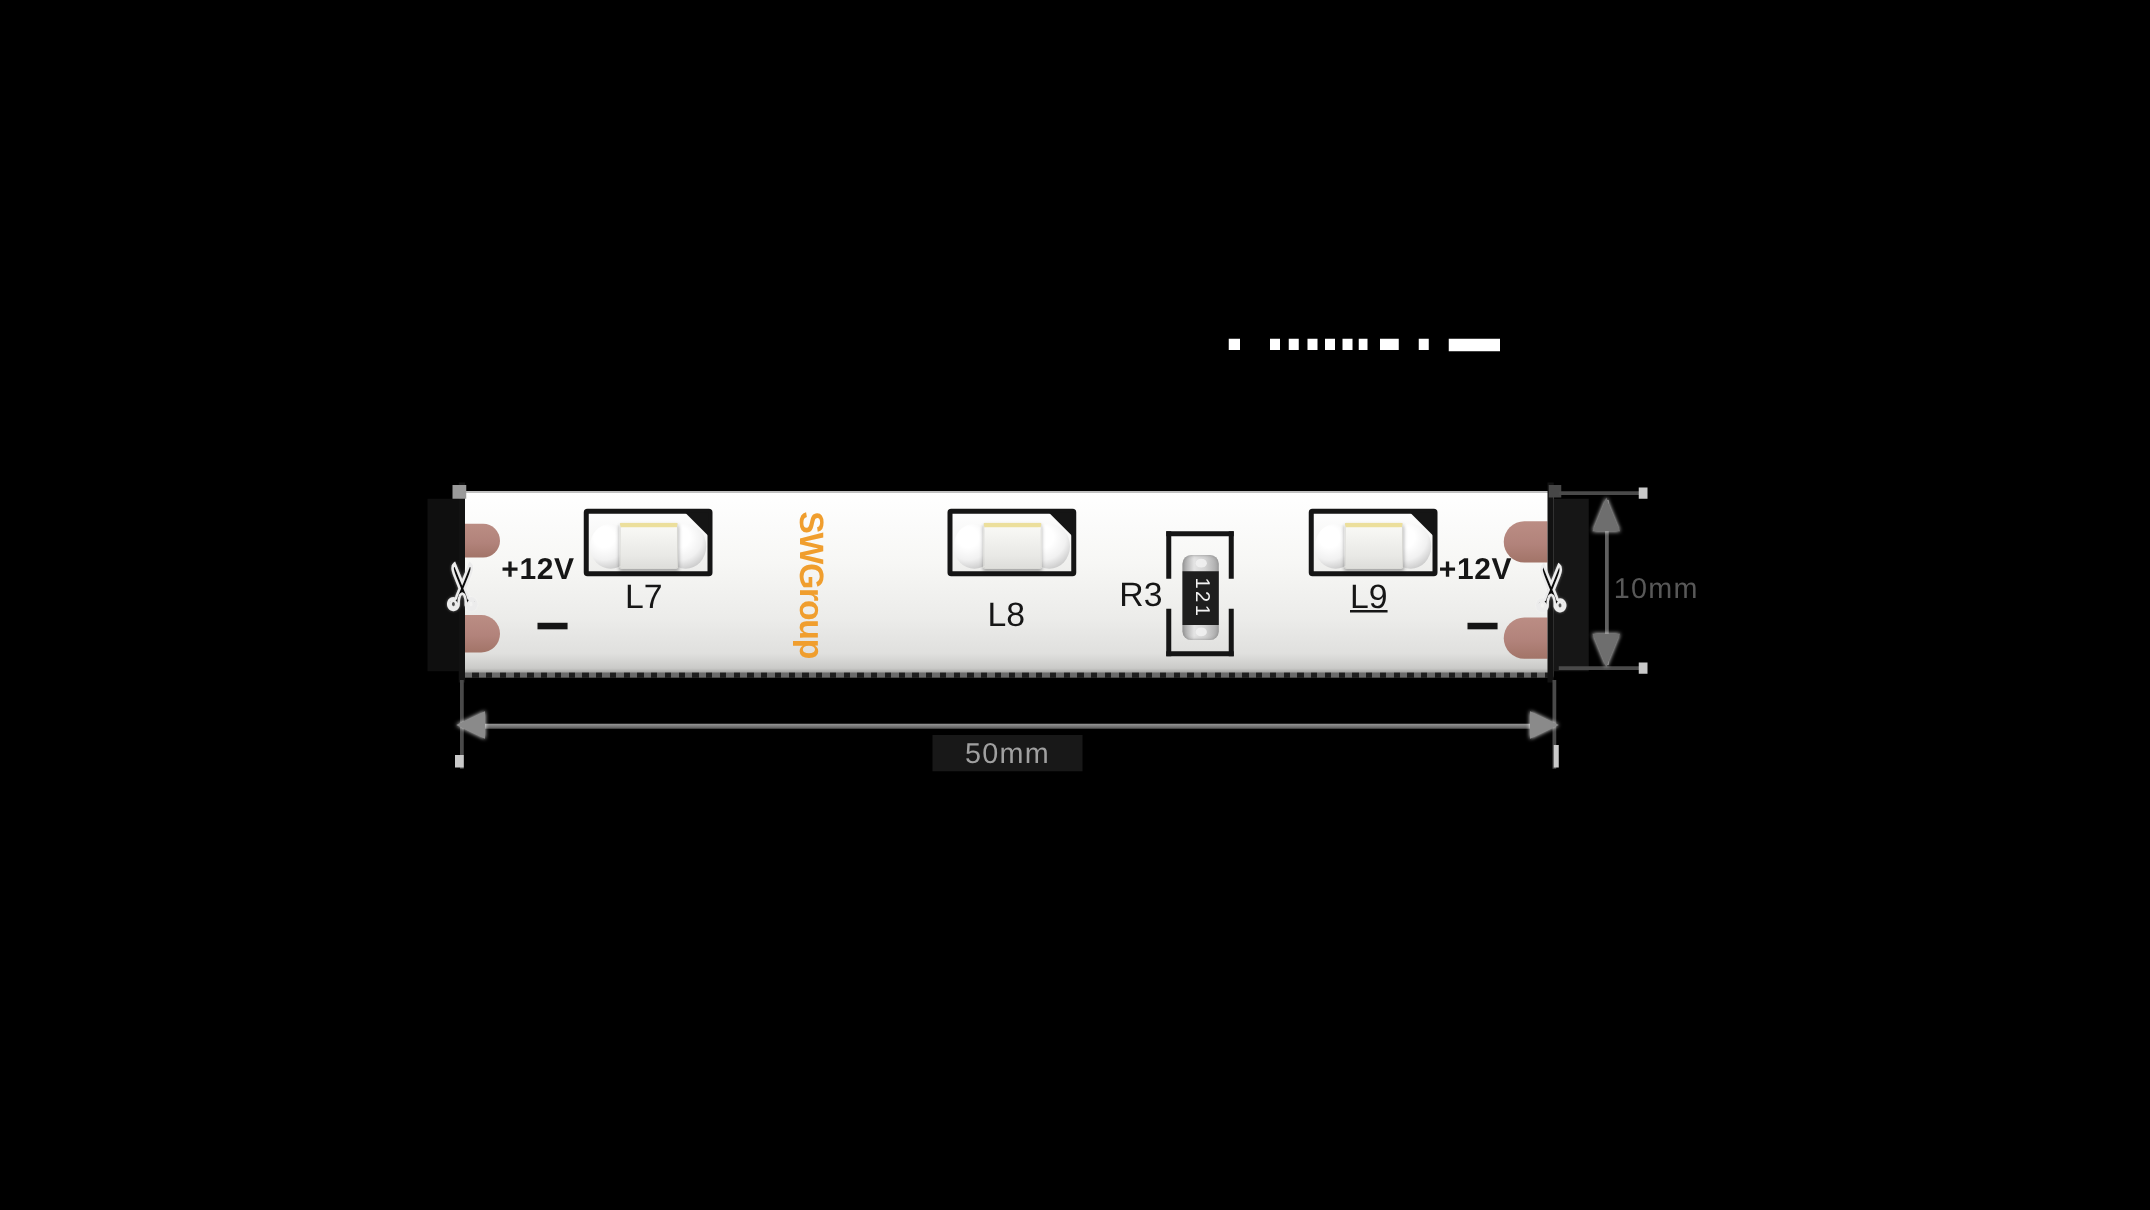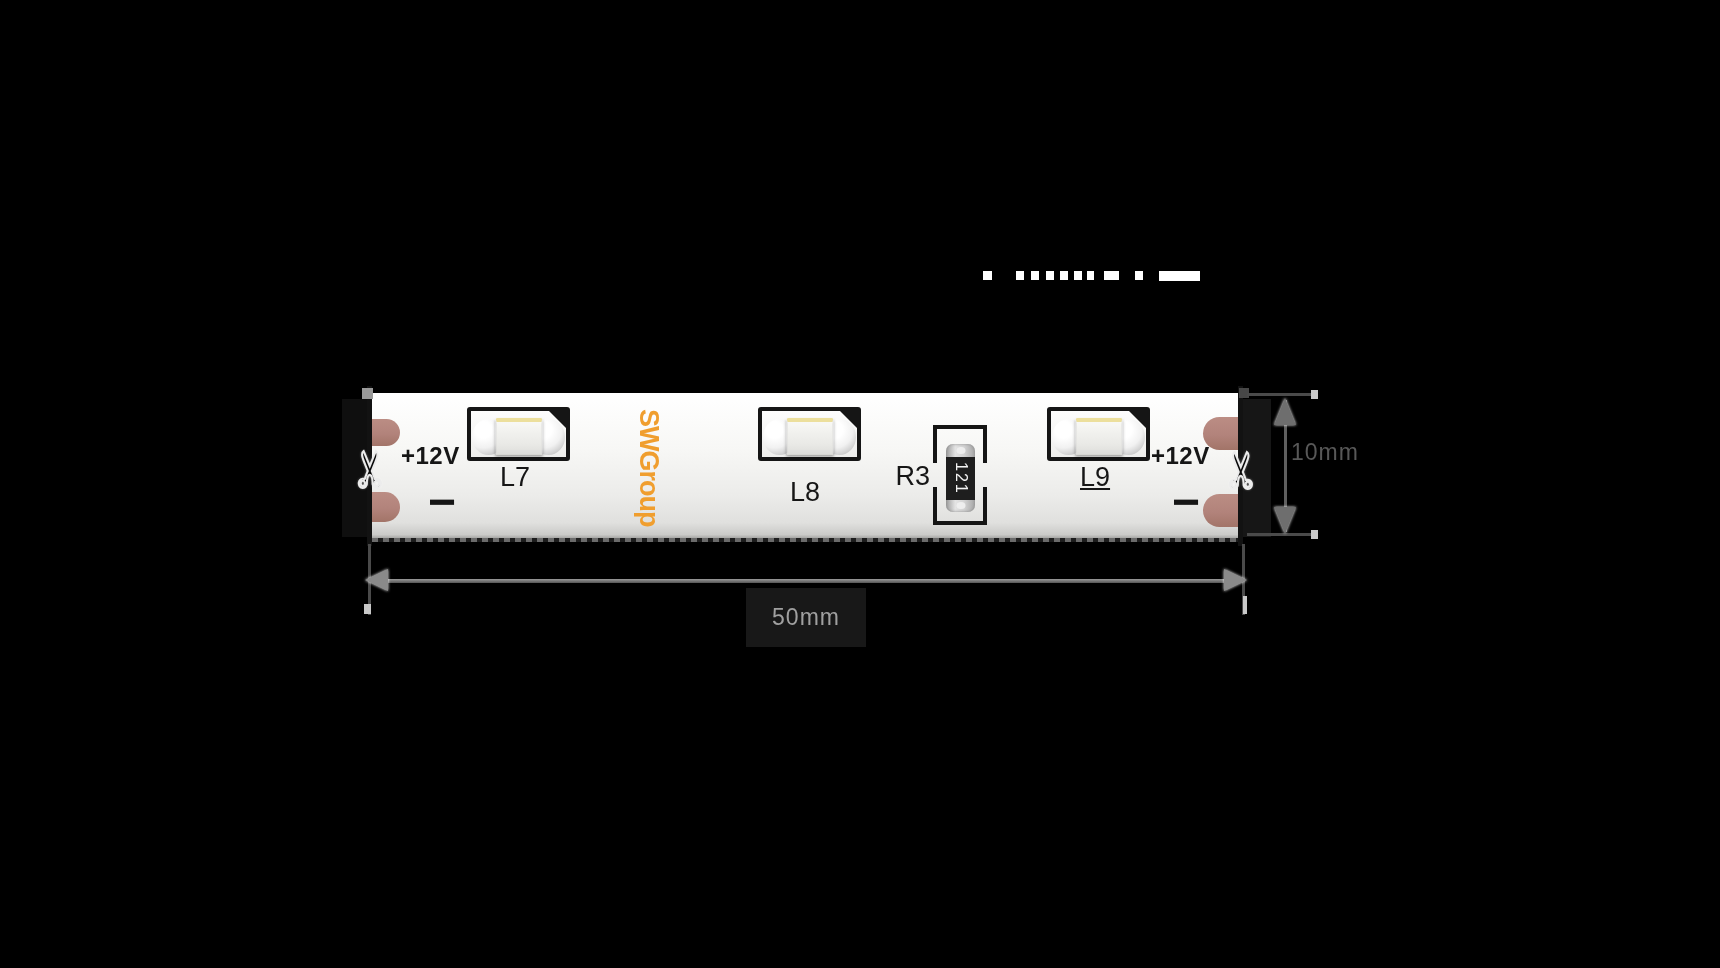--- a/index.html
+++ b/index.html
@@ -71,22 +71,22 @@
   
   .dimline{background:#4a4a4a;}
   .dim-h{left:385px;top:579px;width:843px;height:4px;background:linear-gradient(180deg,#9a9a9a,#565656);}
   .dim-v{left:1284px;top:400px;width:3px;height:132px;background:#5f5f5f;}
   .arrow{width:0;height:0;filter:drop-shadow(0 0 1.5px #ffffff);}
   .arrow.aleft{left:365px;top:569px;border-right:23px solid #8a8a8a;border-top:11px solid transparent;border-bottom:11px solid transparent;}
   .arrow.aright{left:1224px;top:569px;border-left:23px solid #8a8a8a;border-top:11px solid transparent;border-bottom:11px solid transparent;}
   .arrow.aup{left:1274px;top:398px;border-bottom:27px solid #6e6e6e;border-left:11px solid transparent;border-right:11px solid transparent;}
   .arrow.adown{left:1274px;top:507px;border-top:27px solid #6e6e6e;border-left:11px solid transparent;border-right:11px solid transparent;}
   .dim-label-w{left:746px;top:588px;width:120px;text-align:center;font-size:23px;letter-spacing:1px;
-    color:#a0a0a0;background:#181818;padding:16px 0;}
-  .dim-label-h{left:1291px;top:439px;font-size:23px;letter-spacing:1px;color:#585858;}
+    color:#a0a0a0;background:#181818;padding:1px 0;}
+  .dim-label-h{left:1291px;top:457px;font-size:23px;letter-spacing:1px;color:#585858;}
   .lt{background:#c9c9c9;}
 </style>
 </head>
 <body>
 
 <div id="canvas">
 
   <div class="frag" style="left:983px;width:9px;"></div>
   <div class="frag" style="left:1016px;width:8px;"></div>
   <div class="frag" style="left:1031px;width:8px;"></div>

